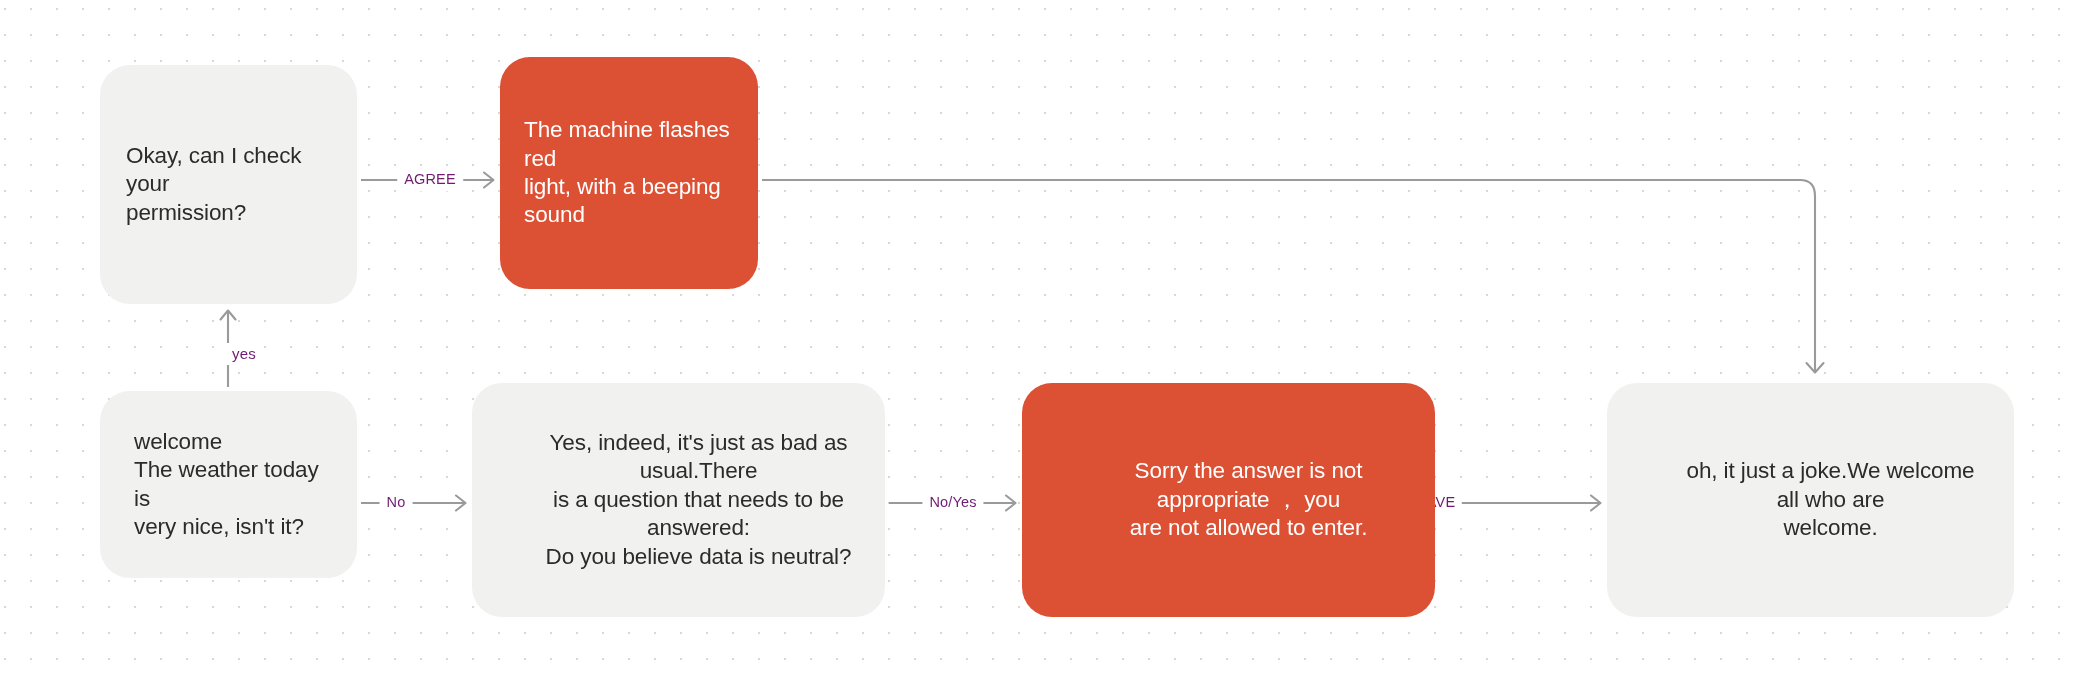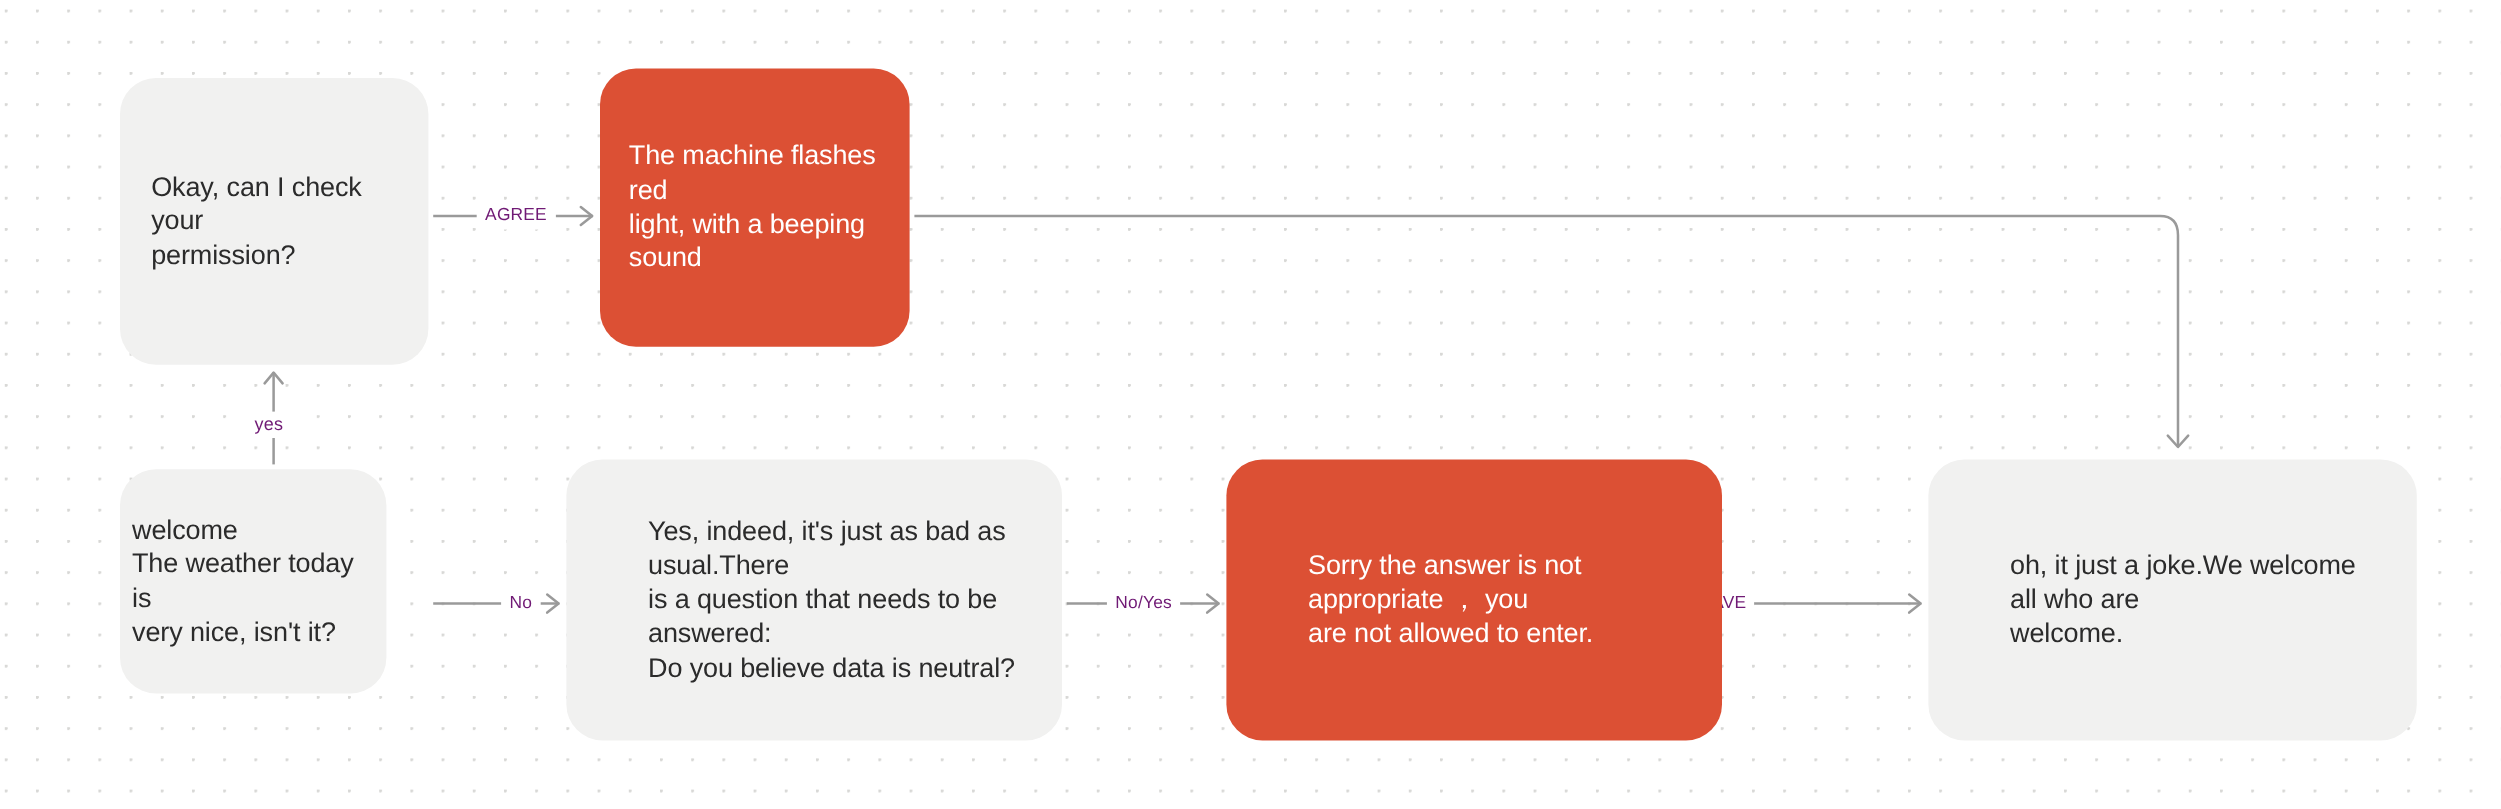--- a/index.html
+++ b/index.html
@@ -34,26 +34,26 @@
     font-size: 22.5px;
     line-height: 1.26;
     white-space: pre-line;
     letter-spacing: -0.1px;
   }
   .node.gray  { background: #f1f1f0; }
   .node.red   { background: #dc5034; }
   .node.gray  .node-inner { color: #2b2b2b; }
   .node.red   .node-inner { color: #ffffff; }
   .align-center { text-align: left; }
-  .align-left   { text-align: left; margin-left: 40px; }
+  .align-left   { text-align: center; margin-left: 40px; }
 
   
   #node-permission  { left: 100px;  top: 65px;  width: 257px; height: 239px; padding: 16px 26px; }
   #node-flash       { left: 500px;  top: 57px;  width: 258px; height: 232px; padding: 0 24px; }
-  #node-welcome     { left: 100px;  top: 391px; width: 222px; height: 187px; padding: 0 10px; }
+  #node-welcome     { left: 100px;  top: 391px; width: 257px; height: 187px; padding: 0 34px; }
   #node-question    { left: 472px;  top: 383px; width: 413px; height: 234px; padding: 0 28px; }
   #node-sorry       { left: 1022px; top: 383px; width: 413px; height: 234px; padding: 0 28px; }
   #node-joke        { left: 1607px; top: 383px; width: 407px; height: 234px; padding: 0 28px; }
 
   #node-question .node-inner,
   #node-sorry .node-inner,
   #node-joke .node-inner { width: 100%; }
 
   
   .edge-svg {
@@ -83,22 +83,22 @@
     background: #ffffff;
     color: #701a75;
     font-size: 14.5px;
     line-height: 1;
     padding: 3px 7px 4px 7px;
     transform: translate(-50%, -50%);
     white-space: nowrap;
     letter-spacing: 0.15px;
   }
   #label-agree  { left: 430px;  top: 180px; }
-  #label-yes    { left: 224px;  top: 354px; font-size: 15px; text-align: center; }
-  #label-no     { left: 434px;  top: 503px; }
+  #label-yes    { left: 244px;  top: 354px; font-size: 15px; text-align: center; }
+  #label-no     { left: 396px;  top: 503px; }
   #label-noyes  { left: 953px;  top: 503px; }
   #label-leave  { left: 1432px; top: 503px; }
 </style>
 </head>
 <body>
 
 <div id="canvas">
 
   <svg class="edge-svg" viewBox="0 0 2084 674" width="2084" height="674">
 

